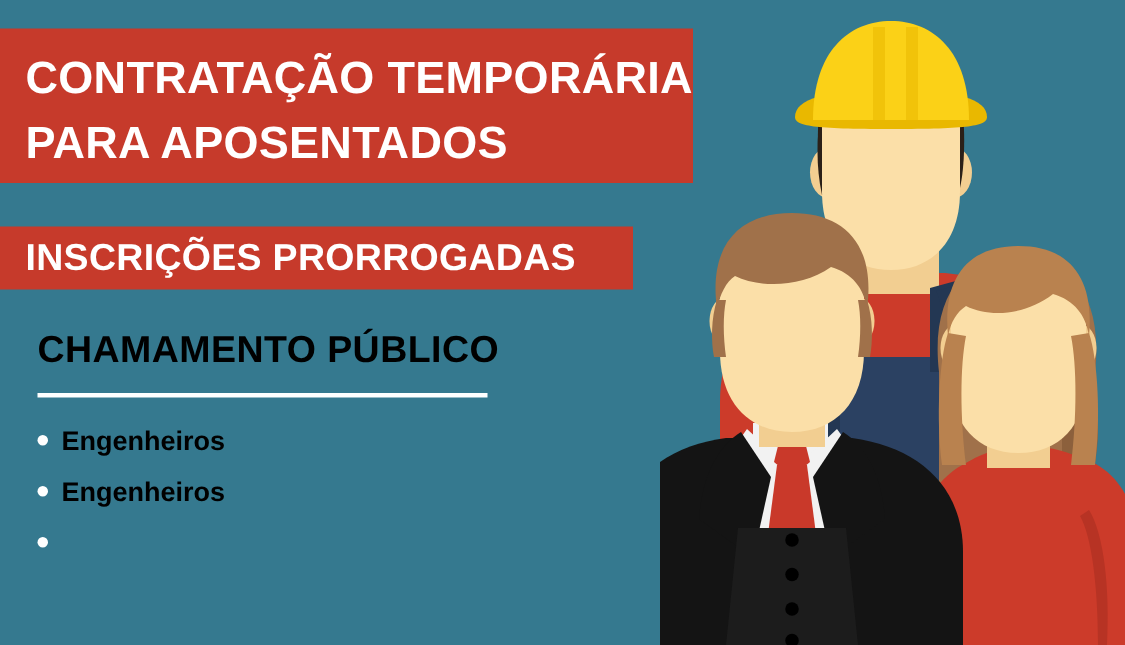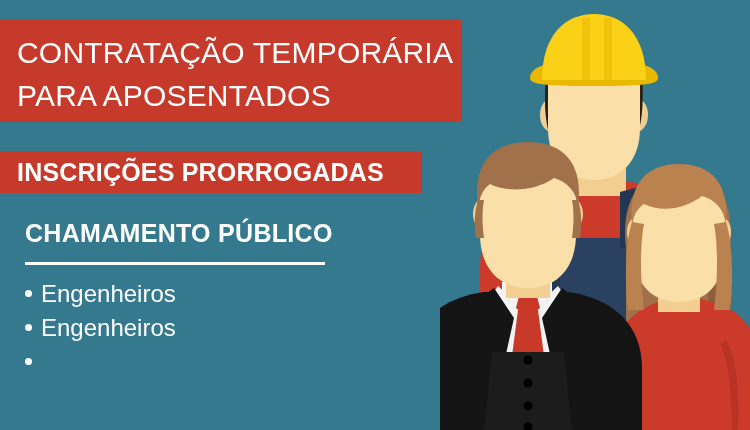--- a/index.html
+++ b/index.html
@@ -37,21 +37,21 @@
   }
   #banner-title {
     left: 0;
     top: 19px;
     width: 462px;
     height: 103px;
     padding: 12px 0 0 17px;
   }
   #banner-title .line {
     font-size: 30px;
-    font-weight: normal;
+    font-weight: bold;
     letter-spacing: 0.2px;
     line-height: 43px;
     white-space: nowrap;
   }
   #banner-sub {
     left: 0;
     top: 135px;
     width: 422px;
     height: 42px;
     padding: 5px 0 0 17px;
@@ -64,21 +64,21 @@
     line-height: 33px;
     white-space: nowrap;
   }
 
   
   #section {
     position: absolute;
     left: 25px;
     top: 218px;
     width: 430px;
-    color: #ffffff;
+    color: #000000;
   }
   #section-heading {
     font-size: 25px;
     font-weight: bold;
     letter-spacing: 0.3px;
     line-height: 30px;
     white-space: nowrap;
   }
   #section-rule {
     width: 300px;
@@ -87,22 +87,22 @@
     margin-top: 14px;
   }
   #bullet-list {
     list-style: none;
     margin: 14px 0 0 0;
     padding: 0;
   }
   #bullet-list li {
     position: relative;
     padding-left: 16px;
-    font-size: 24px;
-    font-weight: normal;
+    font-size: 18px;
+    font-weight: bold;
     line-height: 30px;
     margin-bottom: 4px;
     white-space: nowrap;
   }
   #bullet-list li .dot {
     position: absolute;
     left: 0;
     top: 11px;
     width: 7px;
     height: 7px;

